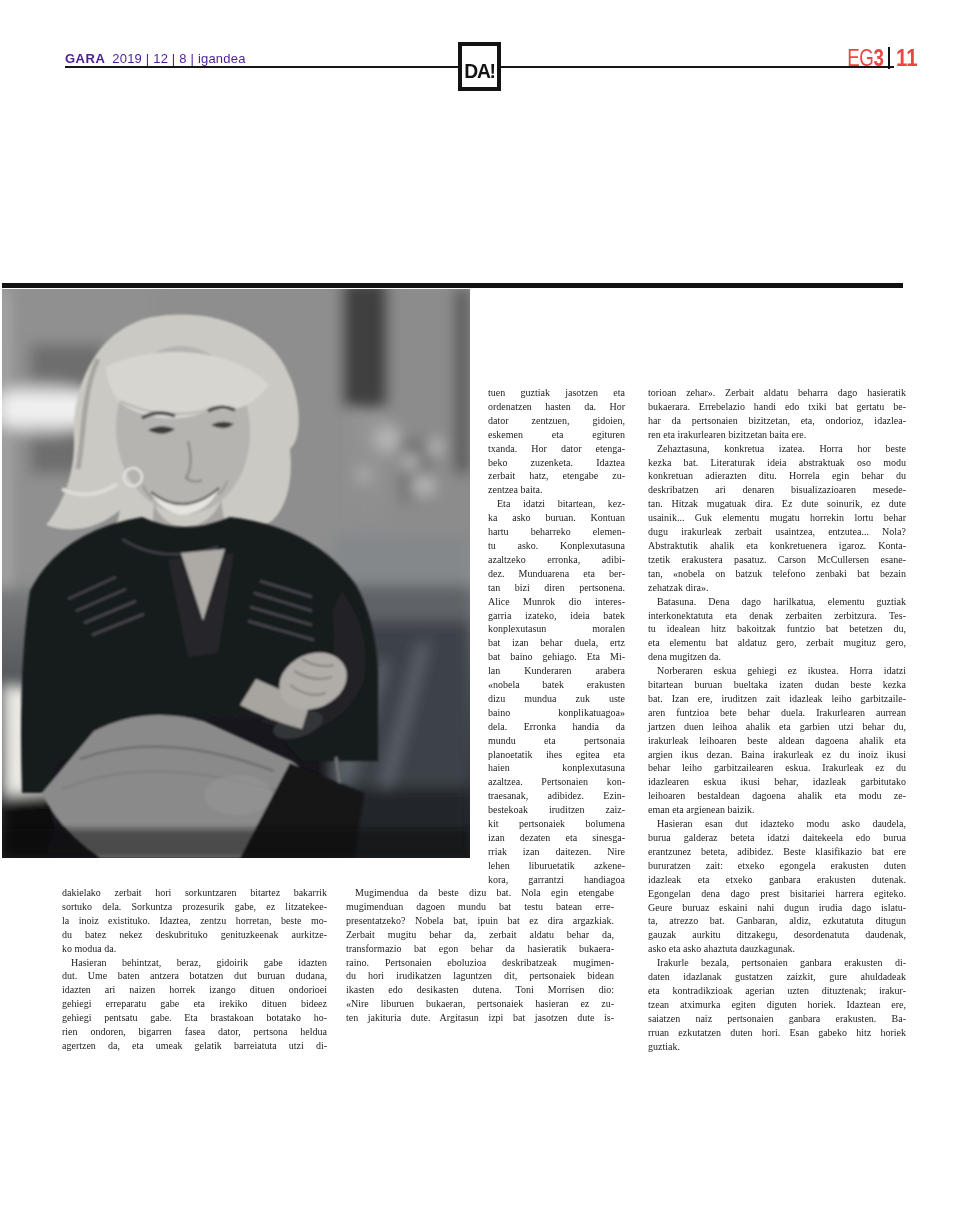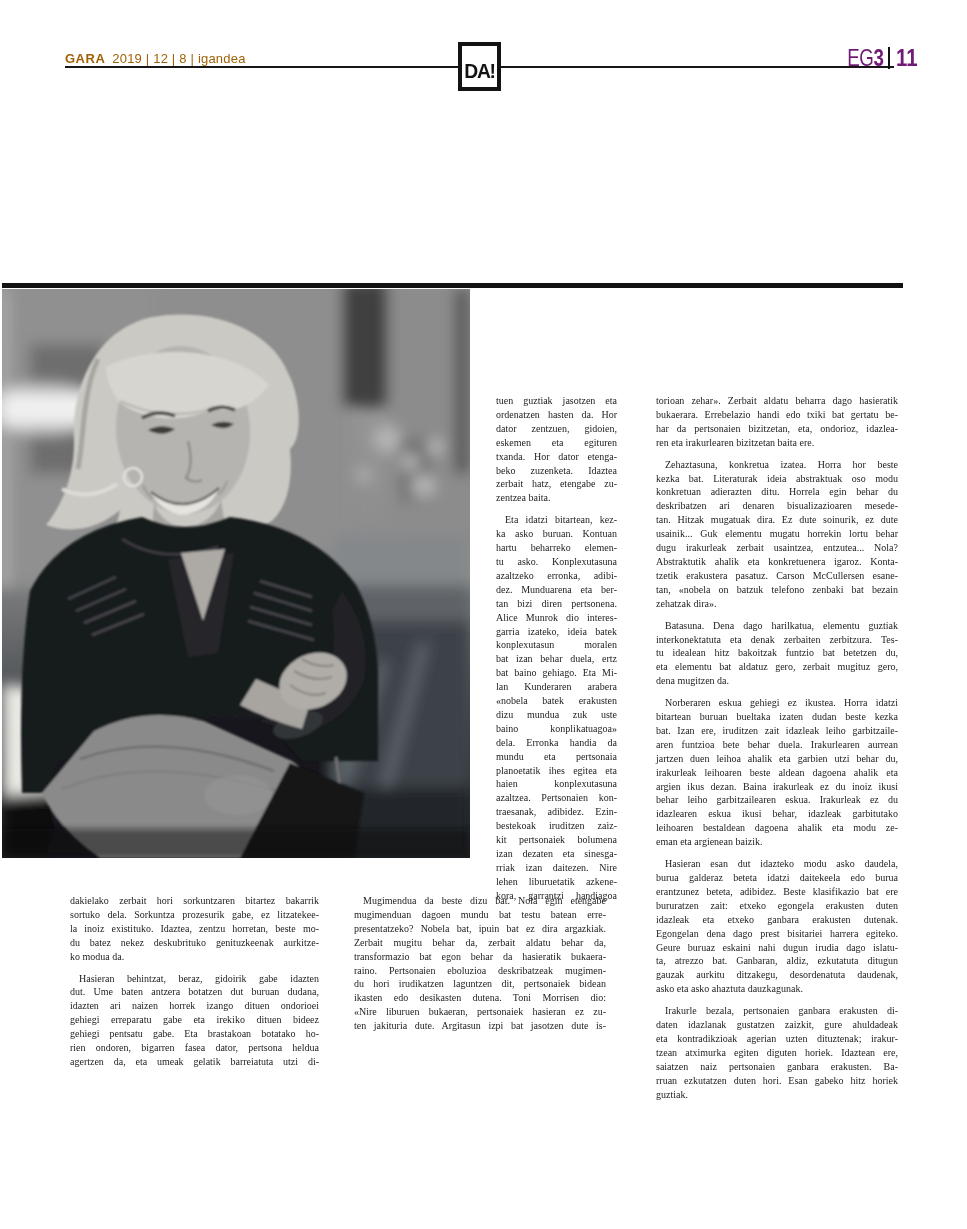--- a/index.html
+++ b/index.html
@@ -4,53 +4,53 @@
 <style>
   html,body{margin:0;padding:0;background:#e8e8e8;}
   #page{
     position:relative;width:967px;height:1229px;background:#ffffff;
     margin:0 auto;overflow:hidden;
     font-family:"Liberation Serif","DejaVu Serif",serif;color:#1b1b1b;
   }
   
   .hdr-left{
     position:absolute;left:65px;top:51px;
-    font-family:"Liberation Sans","DejaVu Sans",sans-serif;font-size:13px;color:#a16207;
+    font-family:"Liberation Sans","DejaVu Sans",sans-serif;font-size:13px;color:#4c1d95;
     letter-spacing:.2px;white-space:nowrap;
   }
   .hdr-left .brand{font-weight:bold;letter-spacing:.5px;margin-right:7px;}
   .hdr-rule{position:absolute;left:65px;top:66px;width:829px;height:2px;background:#161616;}
   .da-box{
     position:absolute;left:458px;top:42px;width:35px;height:41px;
     background:#ffffff;border:4px solid #131313;z-index:5;
     display:flex;align-items:flex-end;justify-content:center;
     font-family:"Liberation Sans","DejaVu Sans",sans-serif;
     font-weight:bold;font-size:21px;line-height:1;color:#131313;
     letter-spacing:-1.5px;transform-origin:center;text-align:right;
   }
   .da-box span{transform:scaleX(.92);padding-bottom:6px;}
   .hdr-right{
     position:absolute;right:46px;top:44px;z-index:4;
-    font-family:"Liberation Sans","DejaVu Sans",sans-serif;font-size:24px;color:#701a75;
+    font-family:"Liberation Sans","DejaVu Sans",sans-serif;font-size:24px;color:#ef4444;
     white-space:nowrap;display:flex;align-items:baseline;
   }
   .hdr-right .eg{font-weight:normal;transform:scaleX(.78);transform-origin:right;letter-spacing:-.5px;}
   .hdr-right .eg b{font-weight:bold;}
   .hdr-right .sep{display:inline-block;width:2px;height:22px;background:#111;margin:0 6px 0 4px;align-self:center;}
   .hdr-right .pg{font-weight:bold;transform:scaleX(.85);transform-origin:left;}
   
   .black-bar{position:absolute;left:2px;top:283px;width:901px;height:5px;background:#121212;}
   .photo-wrap{position:absolute;left:2px;top:289px;width:468px;height:569px;overflow:hidden;background:#777;}
   .photo-wrap svg{display:block;}
   
   .col{
     position:absolute;
     font-size:10px;line-height:13.9px;color:#1c1c1c;
   }
-  .para{margin:8px;}
+  .para{margin:0;}
   .para.indent .tline:first-child{text-indent:9px;}
   .tline{text-align:justify;text-align-last:justify;}
   .tline.lastline{text-align-last:left;}
   #col1{left:62px;top:886px;width:265px;}
   #col2top{left:488px;top:386px;width:137px;}
   #col2bot{left:346px;top:886px;width:268px;}
   #col3{left:648px;top:386px;width:258px;}
 </style>
 </head>
 <body>

